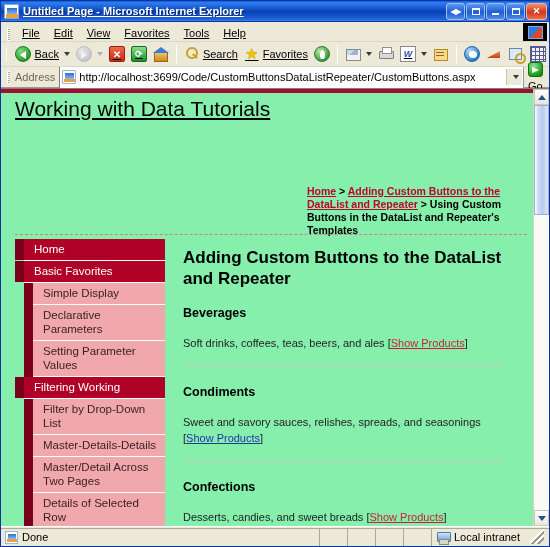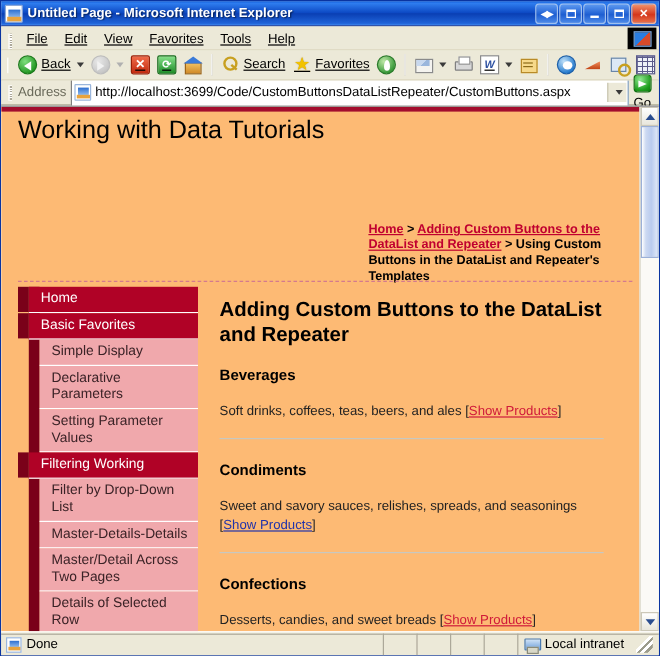--- a/index.html
+++ b/index.html
@@ -42,20 +42,21 @@
   }
   .title-icon::after {
     content: ""; position: absolute; left: 1px; top: 9px;
     width: 12px; height: 4px; background: #e8a33d;
   }
   .title-text {
     color: #ffffff; font-size: 11px; font-weight: bold;
     text-shadow: 1px 1px 1px rgba(0,0,0,.5);
     white-space: nowrap; overflow: hidden;
     flex: 1 1 auto;
+    text-decoration: underline;
   }
   .title-buttons { display: flex; gap: 1px; align-items: center; }
   .tbtn {
     width: 19px; height: 17px;
     border-radius: 3px;
     border: 1px solid #9fc0f0;
     background: linear-gradient(to bottom,#5b97ef,#1d5ed2 55%,#4d8ae8);
     position: relative;
     display: flex; align-items: center; justify-content: center;
   }
@@ -241,22 +242,23 @@
     flex: 1 1 auto;
     position: relative;
     background: #fff;
     border-top: 1px solid #7f7f7f;
     display: flex;
     overflow: hidden;
   }
   .page {
     flex: 1 1 auto;
     position: relative;
-    background: #fdba74;
+    background: #86efac;
     overflow: hidden;
+    text-decoration: underline;
   }
 
   
   .top-rule {
     position:absolute; left:0; right:0; top:0; height:4px;
     background:#a30d2d;
   }
 
   .site-title {
     font-size: 21px; color: #000; font-weight: normal;

